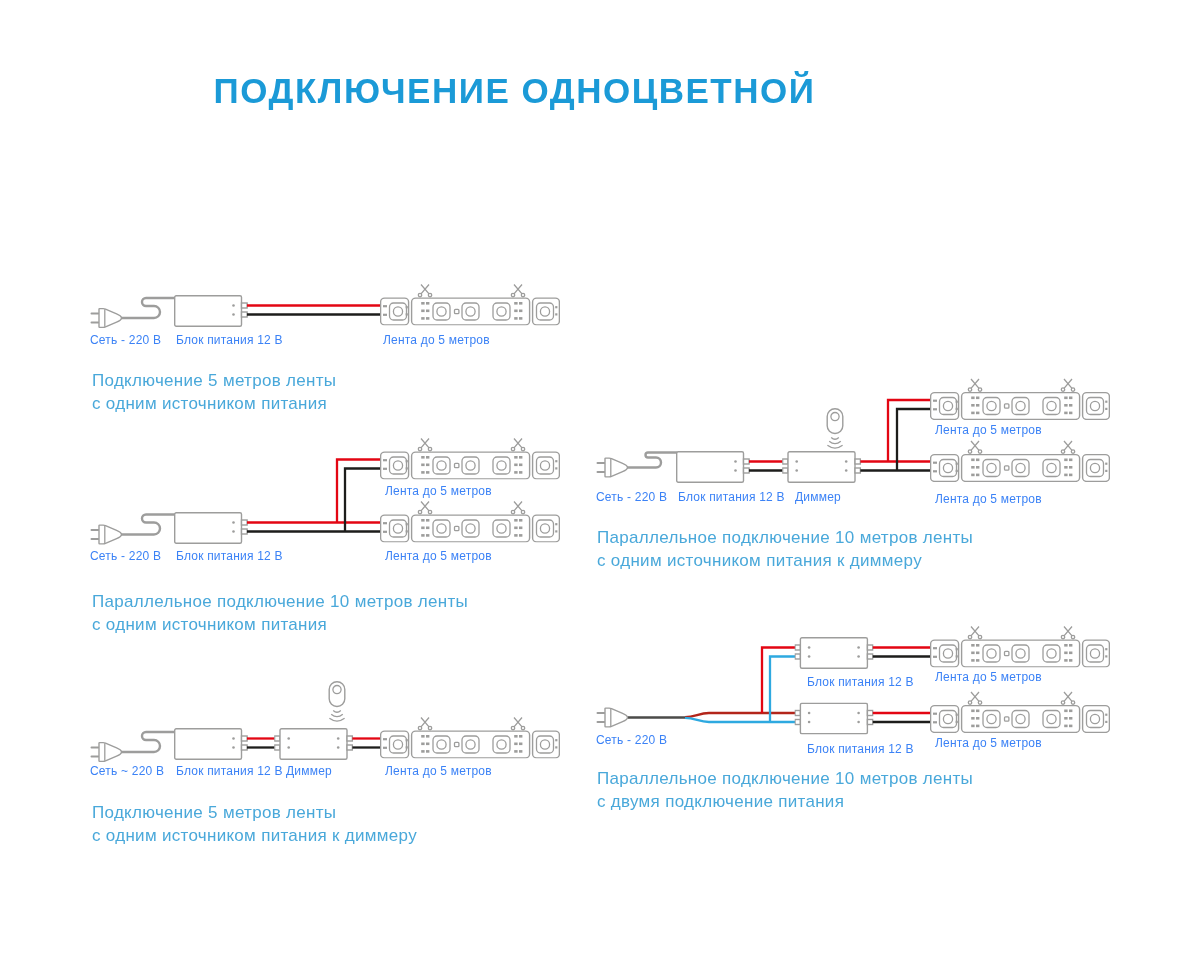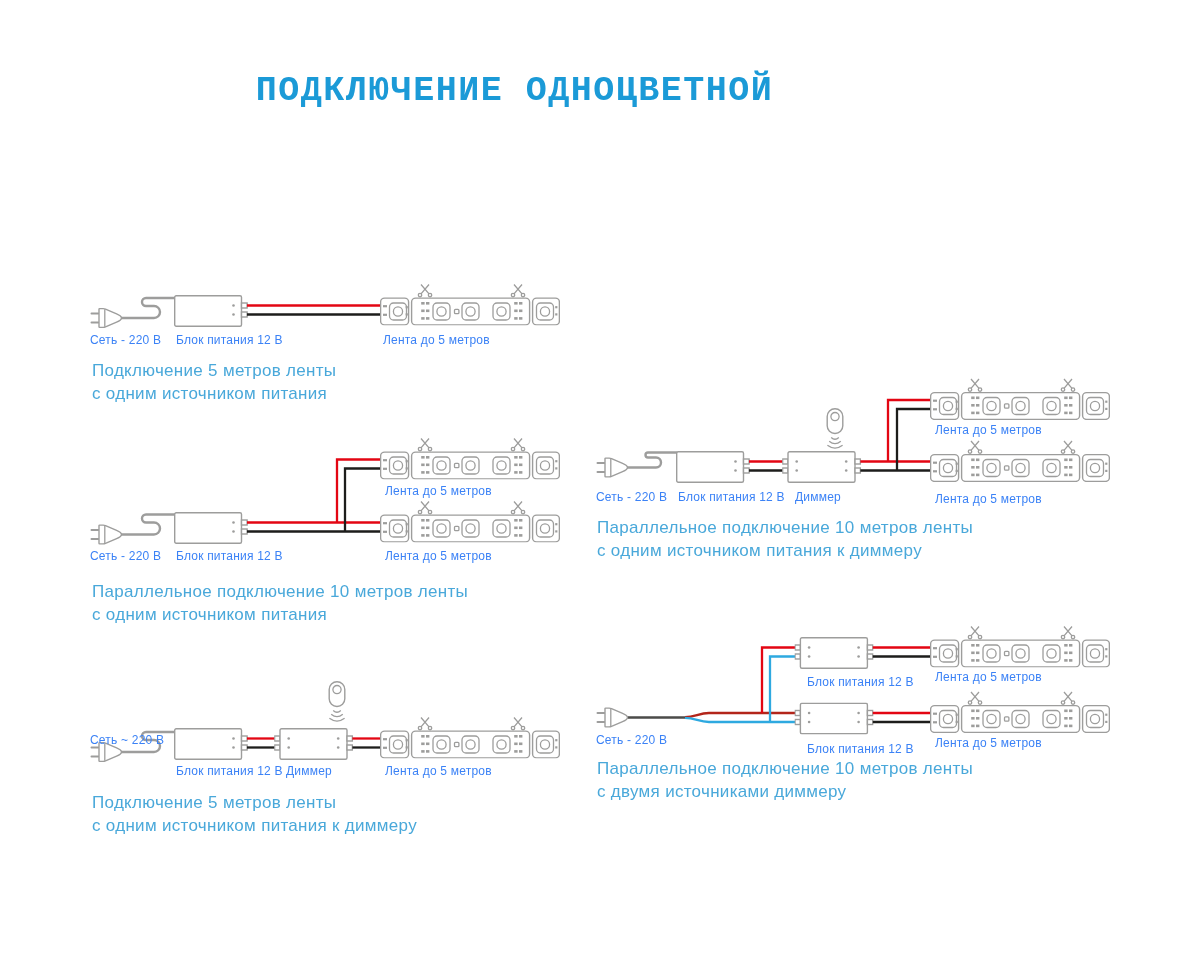--- a/index.html
+++ b/index.html
@@ -2,28 +2,28 @@
 <html><head>
 <meta charset="utf-8">
 <style>
   html,body{margin:0;padding:0;background:#ffffff;}
   #canvas{
     position:relative;width:1200px;height:960px;background:#ffffff;overflow:hidden;
     font-family:"Liberation Sans", sans-serif;
   }
   .title{
     position:absolute;left:0;top:66px;width:1029px;text-align:center;
-    color:#1b9ad7;font-weight:bold;font-size:35px;line-height:50px;letter-spacing:1.5px;font-family:Liberation Mono, monospace;
+    color:#1b9ad7;font-weight:bold;font-size:35px;line-height:50px;letter-spacing:1.5px;
   }
   .dg{position:absolute;}
   .lbl{
     position:absolute;font-size:12px;color:#3b82f6;letter-spacing:0.2px;white-space:nowrap;
   }
   .cap{
-    position:absolute;font-size:17px;line-height:23px;color:#49a8da;white-space:nowrap;letter-spacing:0.3px;
+    position:absolute;font-size:17px;line-height:23px;color:#49a8da;white-space:nowrap;letter-spacing:0.3px;margin-top:10px;
   }
   svg{display:block;overflow:visible;}
   .outl{fill:#ffffff;stroke:#9d9d9c;stroke-width:1.4;}
   .thin{fill:none;stroke:#9d9d9c;stroke-width:1.3;}
   .padfill{fill:#9d9d9c;stroke:none;}
   .wire-gray{fill:none;stroke:#9d9d9c;stroke-width:2.4;stroke-linecap:round;}
   .wire-dark{fill:none;stroke:#4b4b49;stroke-width:2.5;stroke-linecap:round;}
   .wire-red{fill:none;stroke:#e30613;stroke-width:2.3;}
   .wire-darkred{fill:none;stroke:#b3251a;stroke-width:2.3;}
   .wire-black{fill:none;stroke:#1d1d1b;stroke-width:2.3;}
@@ -161,21 +161,21 @@
     <use href="#plug" x="90" y="740" width="38" height="24"></use>
     <use href="#psu" x="174" y="728" width="74" height="32"></use>
     <path class="wire-red" d="M247 738.5 H274.6"></path>
     <path class="wire-black" d="M247 747.5 H274.6"></path>
     <use href="#boxdual" x="274.2" y="728" width="79" height="32"></use>
     <use href="#remote" x="326" y="681" width="22" height="42"></use>
     <path class="wire-red" d="M352.4 738.5 H380"></path>
     <path class="wire-black" d="M352.4 747.5 H380"></path>
     <use href="#strip" x="380" y="716.5" width="180" height="42"></use>
   </svg>
-  <span class="lbl" style="left:90px;top:733px">Сеть ~ 220 В</span>
+  <span class="lbl" style="left:90px;top:764px">Сеть ~ 220 В</span>
   <span class="lbl" style="left:176px;top:764px">Блок питания 12 В</span>
   <span class="lbl" style="left:286px;top:764px">Диммер</span>
   <span class="lbl" style="left:385px;top:764px">Лента до 5 метров</span>
   <div class="cap" style="left:92px;top:791px">
     <span style="display:block">Подключение 5 метров ленты</span>
     <span style="display:block">с одним источником питания к диммеру</span>
   </div>
 
   <svg class="dg" style="left:590px;top:375px" width="525" height="125" viewBox="590 375 525 125">
     <path class="wire-gray" d="M627.5 467.5 H656 a5 5 0 0 0 0 -10 H648 a2.5 2.5 0 0 1 0 -5 H676.7"></path>
@@ -213,16 +213,16 @@
     <use href="#strip" x="930" y="625.5" width="180" height="42"></use>
     <use href="#strip" x="930" y="691" width="180" height="42"></use>
   </svg>
   <span class="lbl" style="left:935px;top:670px">Лента до 5 метров</span>
   <span class="lbl" style="left:807px;top:675px">Блок питания 12 В</span>
   <span class="lbl" style="left:596px;top:733px">Сеть - 220 В</span>
   <span class="lbl" style="left:935px;top:736px">Лента до 5 метров</span>
   <span class="lbl" style="left:807px;top:742px">Блок питания 12 В</span>
   <div class="cap" style="left:597px;top:757px">
     <span style="display:block">Параллельное подключение 10 метров ленты</span>
-    <span style="display:block">с двумя источниками диммеру</span>
+    <span style="display:block">с двумя подключение питания</span>
   </div>
 
 </div>
 
 </body></html>

